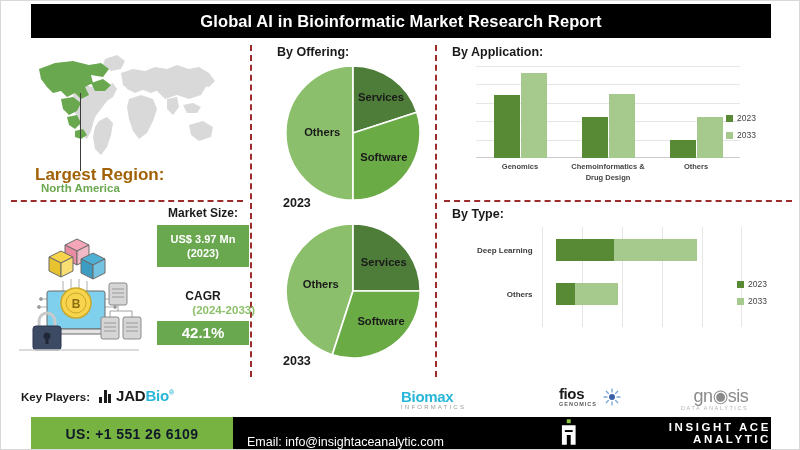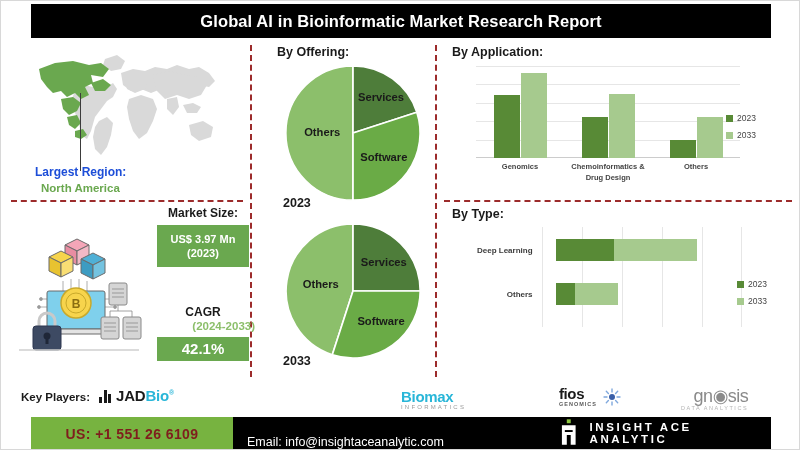--- a/index.html
+++ b/index.html
@@ -38,42 +38,42 @@
   }
 
   
   .map-panel{position:absolute;left:8px;top:42px;width:232px;height:150px;}
   .map-svg{position:absolute;left:12px;top:0px;}
   .map-pointer{
     position:absolute;left:71px;top:50px;width:1px;height:78px;background:#3b3b3b;
   }
   .largest-region-label{
     position:absolute;left:26px;top:122px;
-    font-size:12px;font-weight:bold;color:#1d4ed8;
+    font-size:17px;font-weight:bold;color:#a16207;
   }
   .largest-region-value{
     position:absolute;left:32px;top:139px;
     font-size:11.5px;font-weight:bold;color:#6aa84f;
   }
 
   
   .stats-panel{position:absolute;left:150px;top:205px;width:104px;height:160px;}
   .stat-label{
     font-size:12px;font-weight:bold;color:#1a1a1a;text-align:center;width:104px;
   }
   .stat-box{
     width:92px;margin:5px auto 0 auto;background:#6aa84f;
     color:#ffffff;font-weight:bold;text-align:center;
     padding:7px 2px;font-size:11px;line-height:14px;box-sizing:border-box;
   }
   .stat-box.big{font-size:15px;padding:5px 2px;}
   .stat-sub{
     font-size:11.5px;font-weight:bold;color:#8cbf6b;text-align:right;width:104px;margin-top:1px;
   }
-  .cagr-wrap{margin-top:38px;}
+  .cagr-wrap{margin-top:22px;}
 
   
   .tech-illu{position:absolute;left:12px;top:222px;}
 
   
   .pie-panel{position:absolute;left:258px;top:40px;width:176px;height:335px;}
   .panel-title{
     font-size:12.5px;font-weight:bold;color:#1a1a1a;
   }
   .pie-title{position:absolute;left:18px;top:4px;}
@@ -158,30 +158,30 @@
   .logo-gnosis{left:680px;top:8px;}
   .gnosis-1{font-size:18px;color:#8a8a8a;letter-spacing:-.5px;line-height:18px;text-align:right;}
   .gnosis-2{font-size:5.5px;color:#b5b5b5;letter-spacing:1.6px;text-align:center;}
 
   
   .footer{position:absolute;left:0;top:416px;width:800px;height:34px;}
   .footer-phone{
     position:absolute;left:30px;top:0;width:202px;height:34px;
     background:#77b340;display:flex;align-items:center;justify-content:center;
   }
-  .footer-phone span{font-size:14px;font-weight:bold;color:#7f1d1d;letter-spacing:.4px;}
+  .footer-phone span{font-size:14px;font-weight:bold;color:#0f172a;letter-spacing:.4px;}
   .footer-email{
     position:absolute;left:232px;top:0;width:538px;height:50px;
     background:#000000;display:flex;align-items:center;
   }
   .footer-email-text{
     font-size:12.5px;color:#ffffff;margin-left:14px;
   }
   .footer-brand{
-    position:absolute;left:325px;top:2px;display:flex;align-items:center;gap:10px;
+    position:absolute;left:325px;top:2px;display:flex;align-items:center;gap:10px;text-align:right;
   }
   .brand-text{
     font-size:11.5px;font-weight:bold;color:#ffffff;letter-spacing:2.6px;
   }
 </style>
 </head>
 <body>
 
 <div id="infographic">
 

